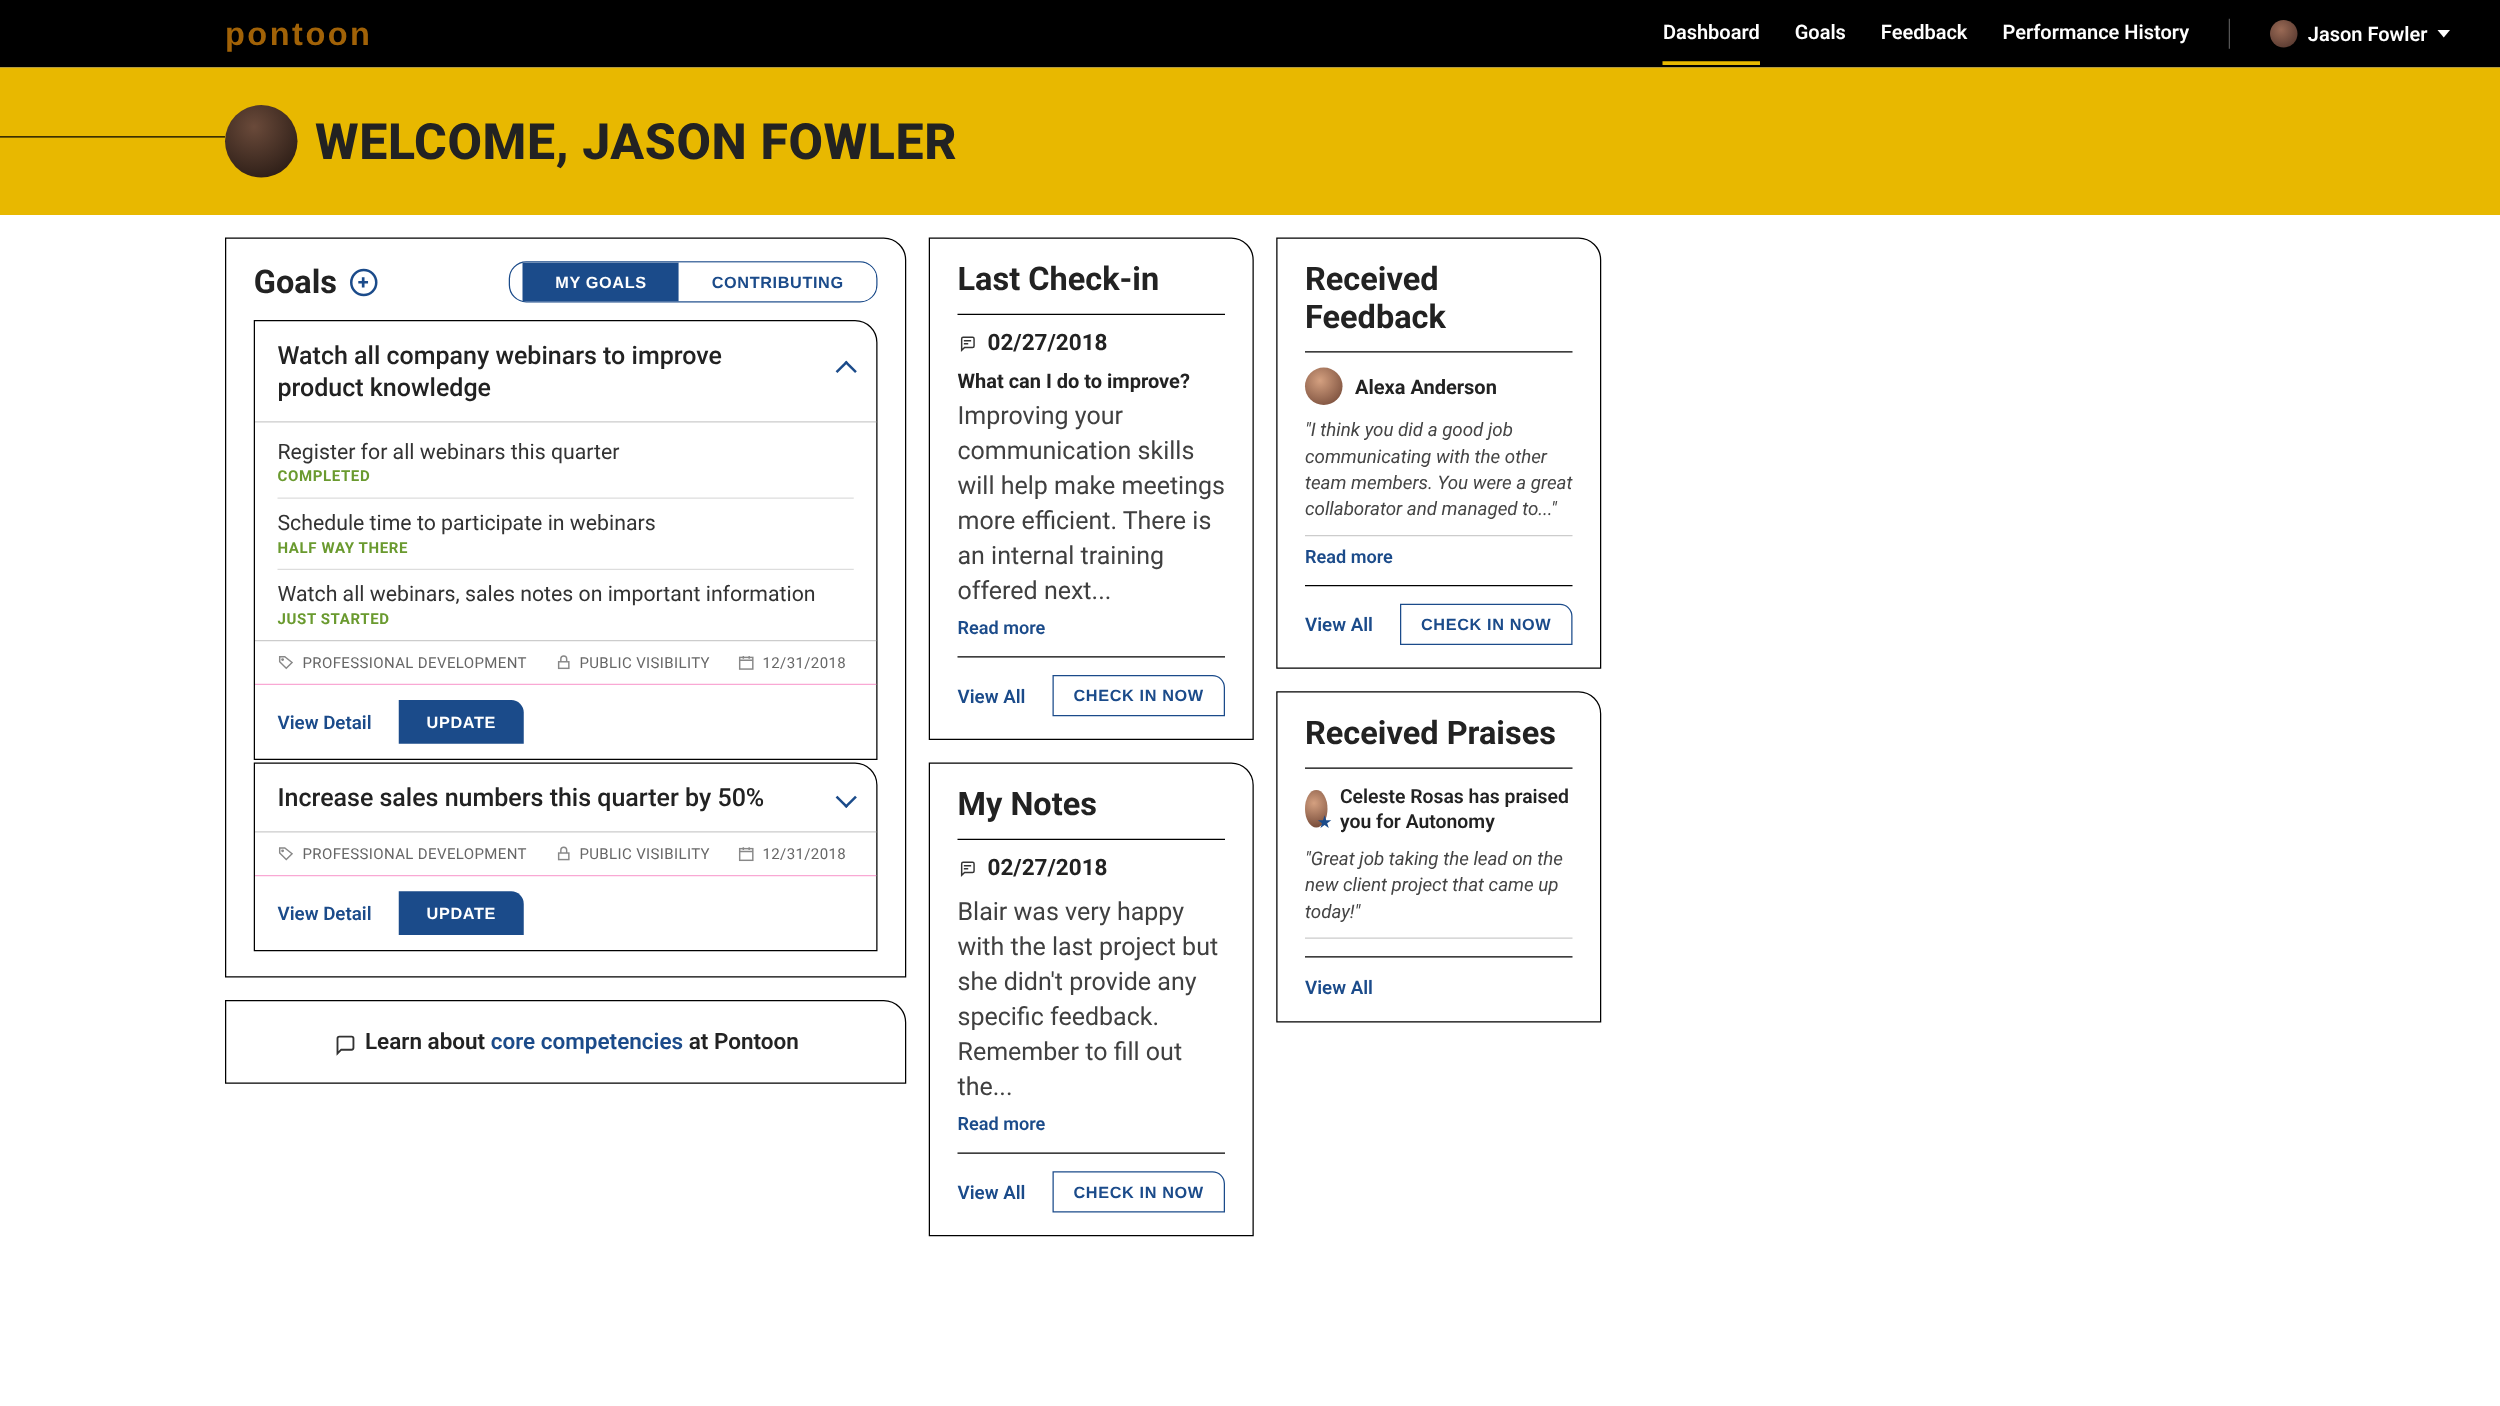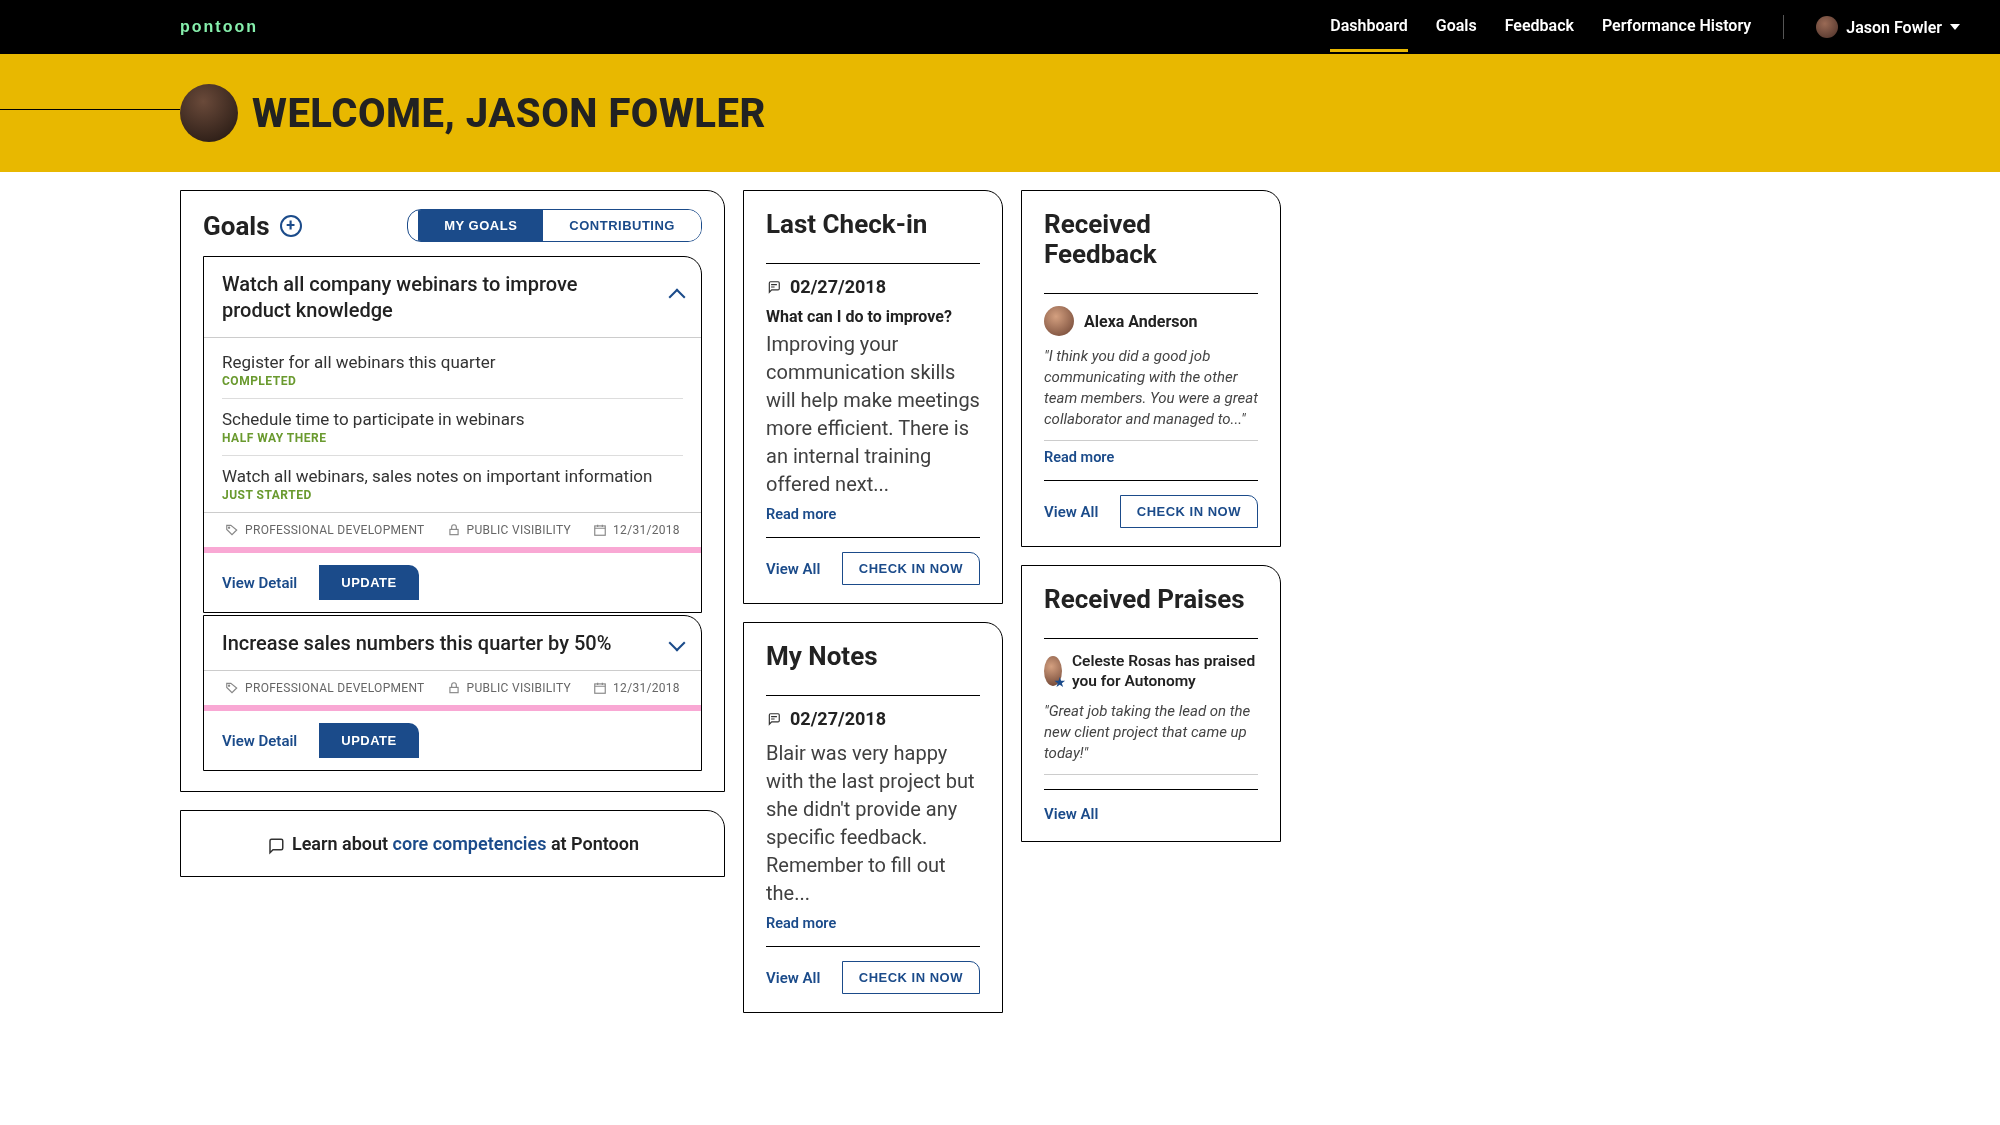--- a/index.html
+++ b/index.html
@@ -1,38 +1,38 @@
 <!DOCTYPE html>
 <html><head>
 <meta charset="utf-8">
 <style>
 * { box-sizing: border-box; margin: 0; padding: 0; }
 body { font-family: -apple-system, BlinkMacSystemFont, "Segoe UI", Roboto, Arial, sans-serif; background: #fff; color: #222; }
 .topbar { background: #000; height: 54px; display: flex; align-items: center; padding: 0 40px 0 180px; }
-.logo { font-family: Arial, sans-serif; font-weight: 900; font-size: 16px; color: #86efac; letter-spacing: 2px; text-transform: lowercase; }
+.logo { font-family: Arial, sans-serif; font-weight: 900; font-size: 26px; color: #a16207; letter-spacing: 2px; text-transform: lowercase; }
 .nav { margin-left: auto; display: flex; align-items: center; gap: 28px; }
 .nav-item { color: #fff; font-weight: 600; font-size: 16px; cursor: pointer; text-decoration: none; padding-bottom: 14px; padding-top: 14px; border-bottom: 3px solid transparent; }
 .nav-item.active { border-bottom: 3px solid #e8b800; }
 .nav-divider { width: 1px; height: 24px; background: #555; margin: 0 4px; }
 .user-menu { display: flex; align-items: center; gap: 8px; color: #fff; font-weight: 600; cursor: pointer; }
 .user-avatar-small { width: 22px; height: 22px; border-radius: 50%; background: radial-gradient(circle at 40% 35%, #9a6a55, #4a2f28); }
 .caret { width: 0; height: 0; border-left: 5px solid transparent; border-right: 5px solid transparent; border-top: 6px solid #fff; }
 
 .hero { background: #e8b800; height: 118px; display: flex; align-items: center; padding-left: 180px; position: relative; }
 .hero-line { position: absolute; left: 0; width: 180px; height: 1px; background: #000; top: 55px; }
 .hero-avatar { width: 58px; height: 58px; border-radius: 50%; background: radial-gradient(circle at 40% 30%, #6a4a3a, #1f140f); margin-right: 14px; }
 .hero-title { font-size: 40px; font-weight: 800; letter-spacing: 0.5px; }
 
 .container { display: flex; gap: 18px; padding: 18px 180px 30px 180px; align-items: flex-start; }
 .col-left { width: 545px; }
 .col-mid { width: 260px; display: flex; flex-direction: column; gap: 18px; }
 .col-right { width: 260px; display: flex; flex-direction: column; gap: 18px; }
 
 .card { border: 1px solid #000; border-top-right-radius: 18px; background: #fff; padding: 18px 22px; }
-.card-header { display: flex; align-items: flex-end; justify-content: space-between; border-bottom: 1px solid #000; padding-bottom: 24px; margin-bottom: 12px; }
+.card-header { display: flex; align-items: flex-end; justify-content: space-between; border-bottom: 1px solid #000; padding-bottom: 12px; margin-bottom: 12px; }
 .card-title { font-size: 26px; font-weight: 700; }
 
 .goals-head { display: flex; align-items: center; justify-content: space-between; margin-bottom: 14px; }
 .goals-title-wrap { display: flex; align-items: center; gap: 10px; }
 .goals-title { font-size: 26px; font-weight: 700; }
 .plus-circle { width: 22px; height: 22px; border: 2px solid #1b4b8a; border-radius: 50%; display: flex; align-items: center; justify-content: center; color: #1b4b8a; font-weight: 700; font-size: 16px; cursor: pointer; }
 .tab-toggle { display: flex; border: 1px solid #1b4b8a; border-radius: 14px; overflow: hidden; padding-left: 10px; }
 .tab-btn { padding: 8px 26px; font-size: 13px; font-weight: 700; cursor: pointer; background: #fff; color: #1b4b8a; border: none; letter-spacing: 0.5px; }
 .tab-btn.active { background: #1b4b8a; color: #fff; }
 
@@ -40,21 +40,21 @@
 .goal-header { display: flex; justify-content: space-between; align-items: center; padding: 14px 18px; cursor: pointer; border-bottom: 1px solid #ccc; }
 .goal-header.no-border { border-bottom: none; }
 .goal-title { font-size: 20px; font-weight: 500; line-height: 1.3; max-width: 400px; }
 .chevron { width: 12px; height: 12px; border-right: 2px solid #1b4b8a; border-bottom: 2px solid #1b4b8a; transform: rotate(-135deg); }
 .chevron.down { transform: rotate(45deg); }
 .goal-tasks { padding: 4px 18px 0 18px; }
 .task { padding: 10px 0; border-bottom: 1px solid #ddd; }
 .task:last-child { border-bottom: none; }
 .task-text { font-size: 17px; color: #333; }
 .task-status { font-size: 12px; font-weight: 700; color: #6a9a2f; letter-spacing: 0.5px; margin-top: 2px; }
-.goal-meta { display: flex; gap: 22px; padding: 10px 18px; border-top: 1px solid #ccc; border-bottom: 6px solid #f9a8d4; font-size: 12px; color: #666; letter-spacing: 0.3px; justify-content: center; }
+.goal-meta { display: flex; gap: 22px; padding: 10px 18px; border-top: 1px solid #ccc; border-bottom: 1px solid #f9a8d4; font-size: 12px; color: #666; letter-spacing: 0.3px; }
 .meta-item { display: flex; align-items: center; gap: 6px; }
 .meta-icon { width: 14px; height: 14px; display: inline-flex; align-items: center; justify-content: center; }
 .goal-actions { display: flex; align-items: center; gap: 22px; padding: 12px 18px; }
 .link { color: #1b4b8a; font-weight: 600; cursor: pointer; font-size: 15px; }
 .btn-primary { background: #1b4b8a; color: #fff; border: none; padding: 10px 22px; font-weight: 700; font-size: 13px; letter-spacing: 0.5px; border-top-right-radius: 10px; cursor: pointer; }
 .btn-outline { background: #fff; color: #1b4b8a; border: 1px solid #1b4b8a; padding: 8px 16px; font-weight: 700; font-size: 13px; letter-spacing: 0.5px; border-top-right-radius: 10px; cursor: pointer; }
 
 .learn-card { border: 1px solid #000; border-top-right-radius: 18px; padding: 22px; text-align: center; font-size: 18px; font-weight: 600; display: flex; align-items: center; justify-content: center; gap: 10px; }
 .learn-link { color: #1b4b8a; }
 

